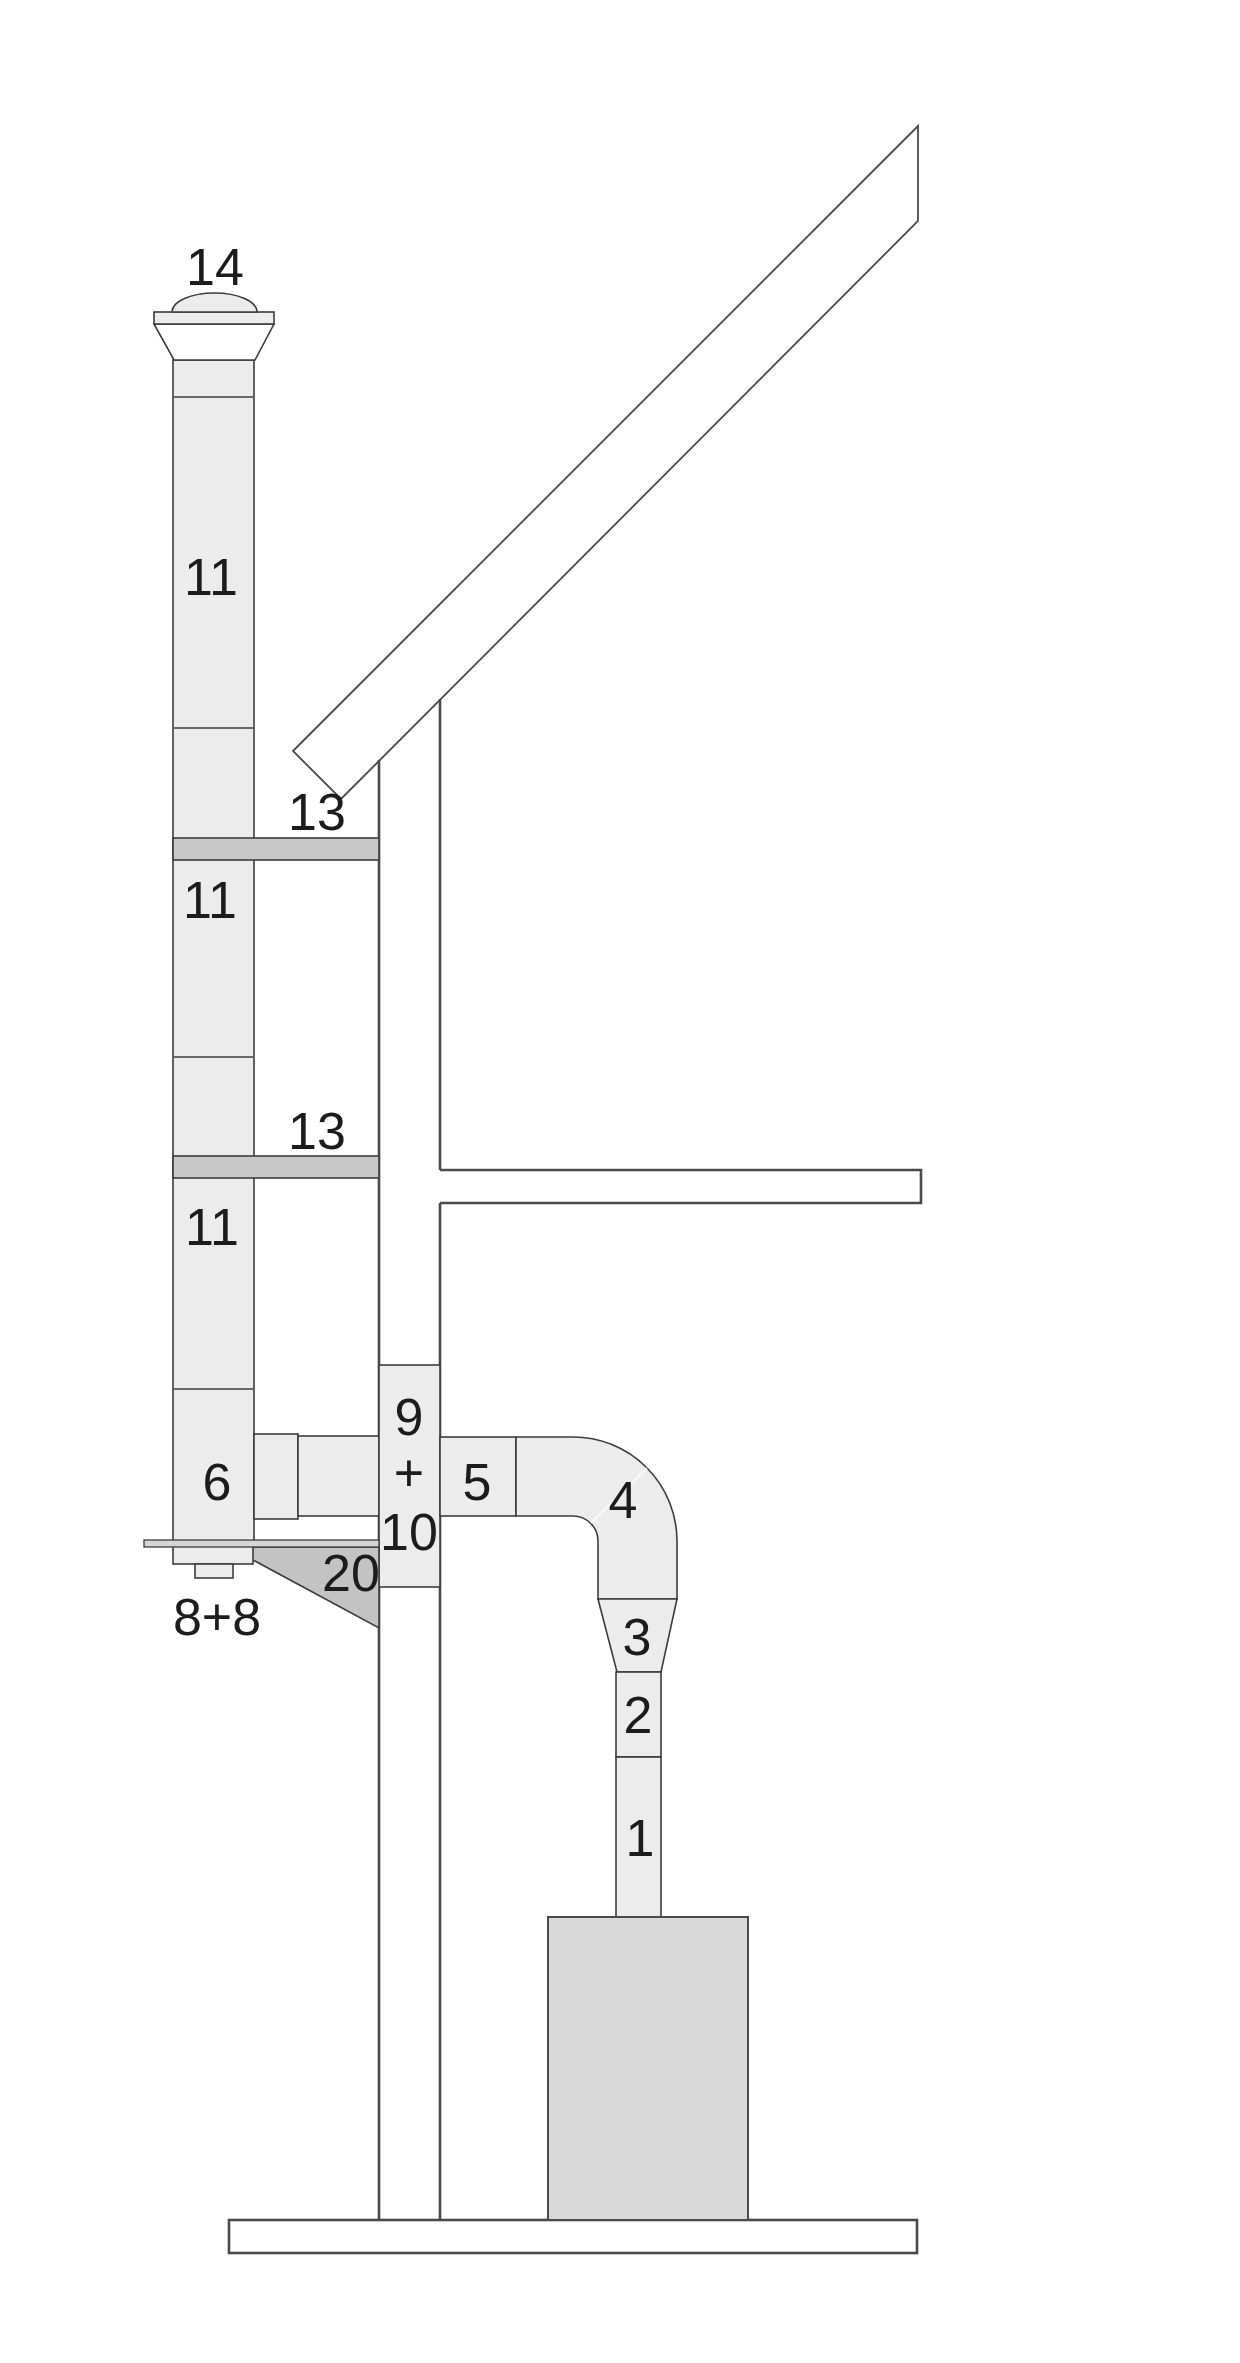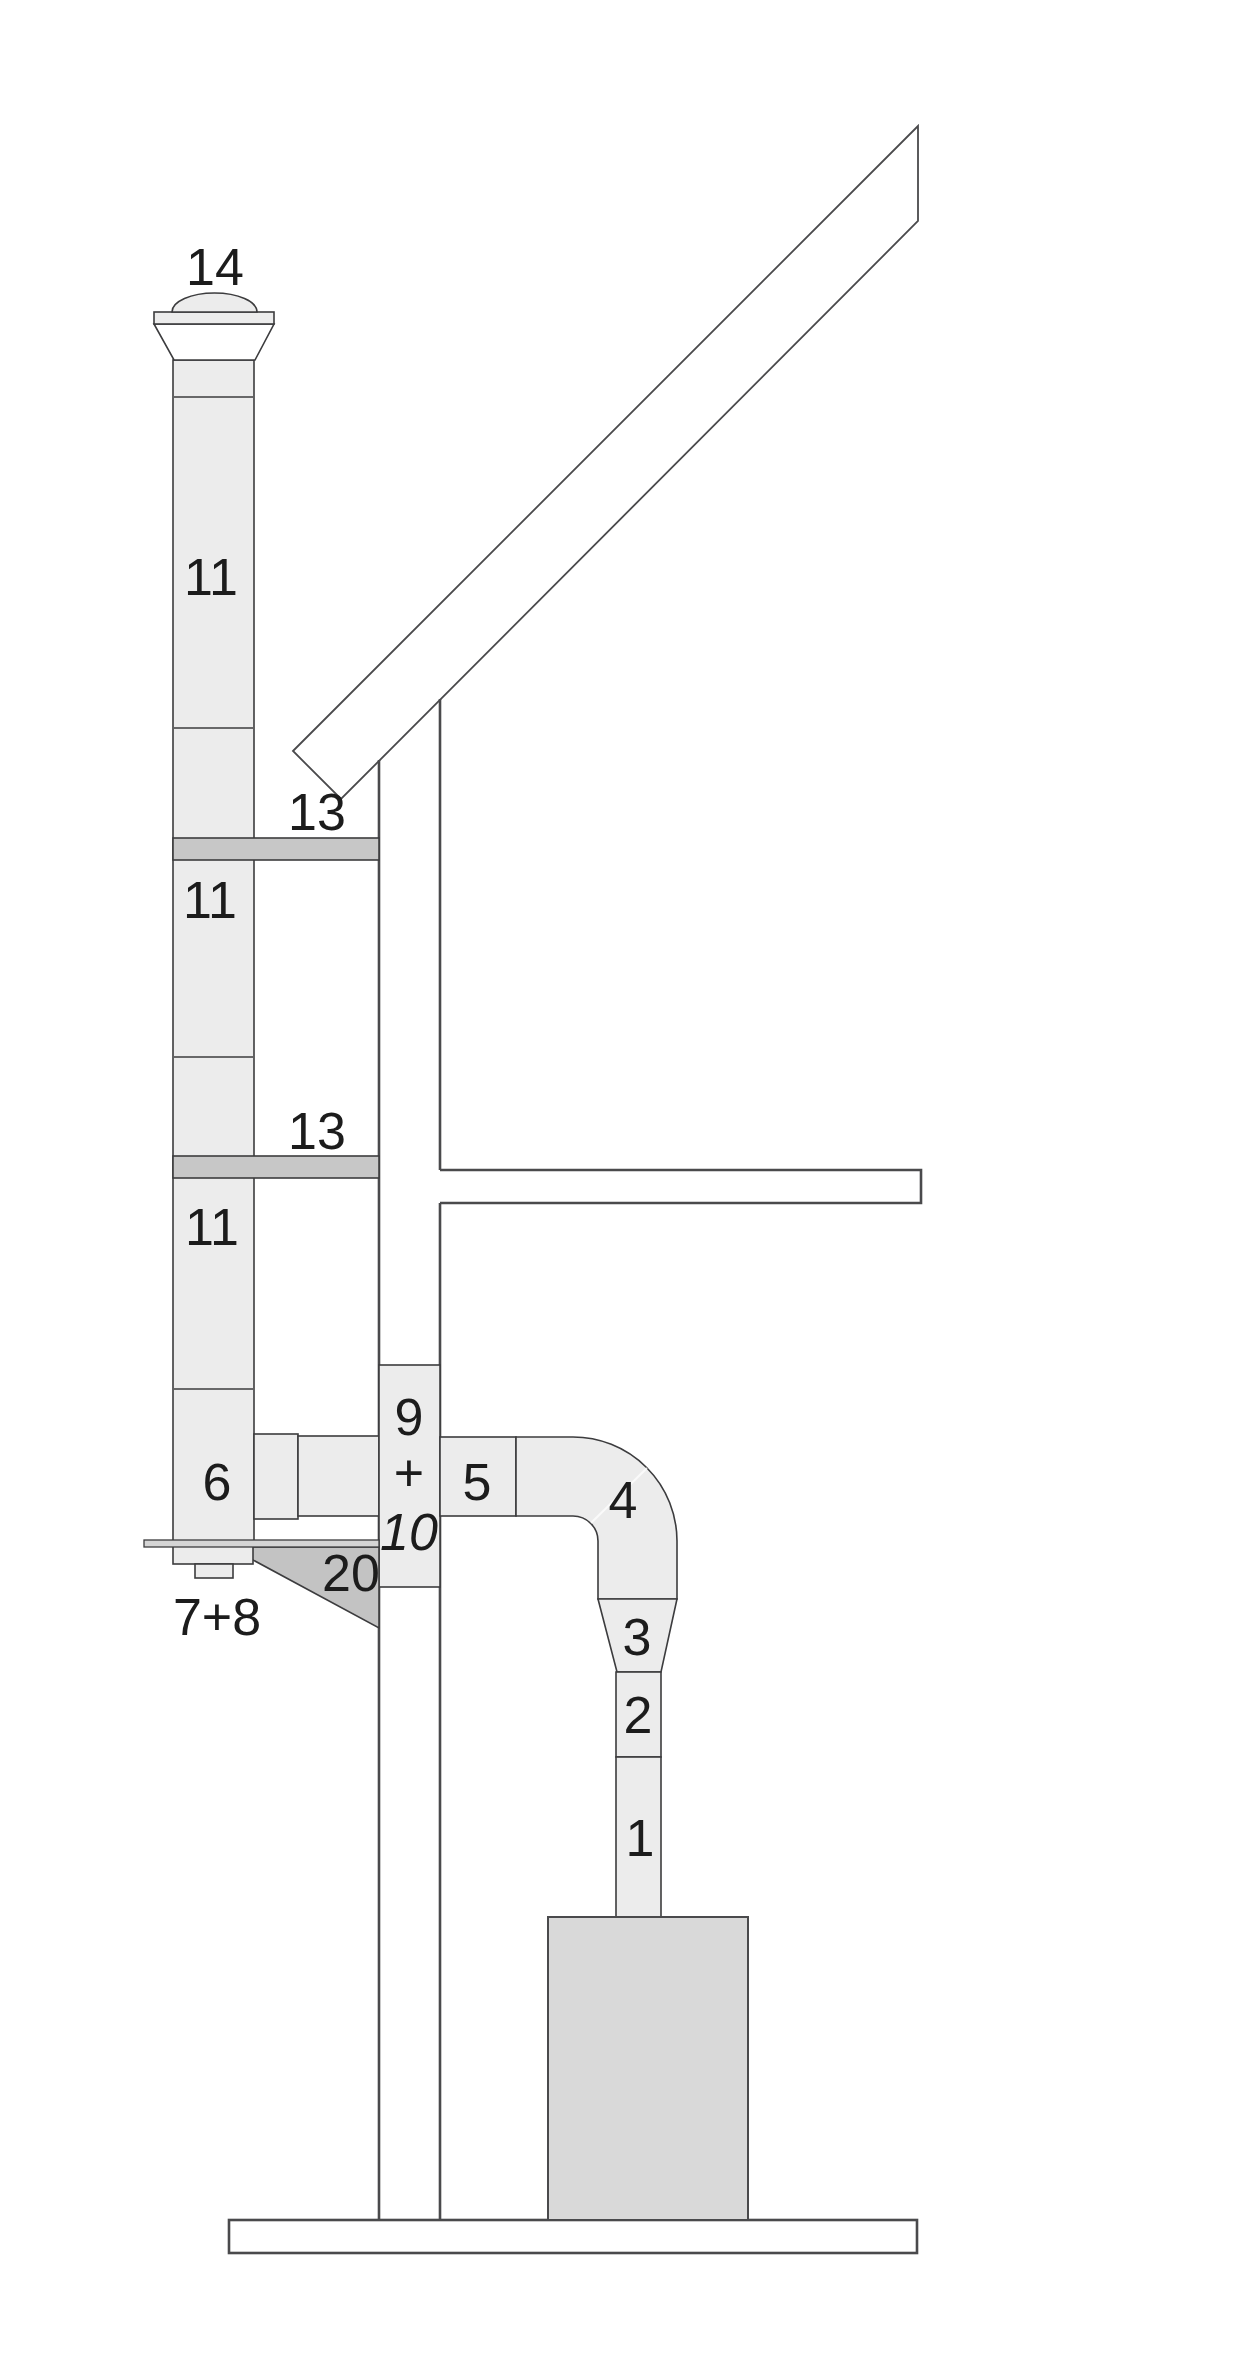--- a/index.html
+++ b/index.html
@@ -133,22 +133,22 @@
   </svg>
 
   <div class="lbl" style="left:215px; top:267px;">14</div>
   <div class="lbl" style="left:211px; top:577px;">11</div>
   <div class="lbl" style="left:317px; top:812px;">13</div>
   <div class="lbl" style="left:210px; top:900px;">11</div>
   <div class="lbl" style="left:317px; top:1131px;">13</div>
   <div class="lbl" style="left:212px; top:1227px;">11</div>
   <div class="lbl" style="left:409px; top:1417px;">9</div>
   <div class="lbl" style="left:409px; top:1473px;">+</div>
-  <div class="lbl" style="left:409px; top:1532px;font-style:italic;">10</div>
+  <div class="lbl" style="left:409px; top:1532px;">10</div>
   <div class="lbl" style="left:217px; top:1482px;">6</div>
   <div class="lbl" style="left:477px; top:1482px;">5</div>
   <div class="lbl" style="left:623px; top:1500px;">4</div>
   <div class="lbl" style="left:351px; top:1573px;">20</div>
-  <div class="lbl" style="left:217px; top:1617px;">7+8</div>
+  <div class="lbl" style="left:217px; top:1617px;">8+8</div>
   <div class="lbl" style="left:637px; top:1637px;">3</div>
   <div class="lbl" style="left:638px; top:1715px;">2</div>
   <div class="lbl" style="left:640px; top:1838px;">1</div>
 </div>
 
 </body></html>

